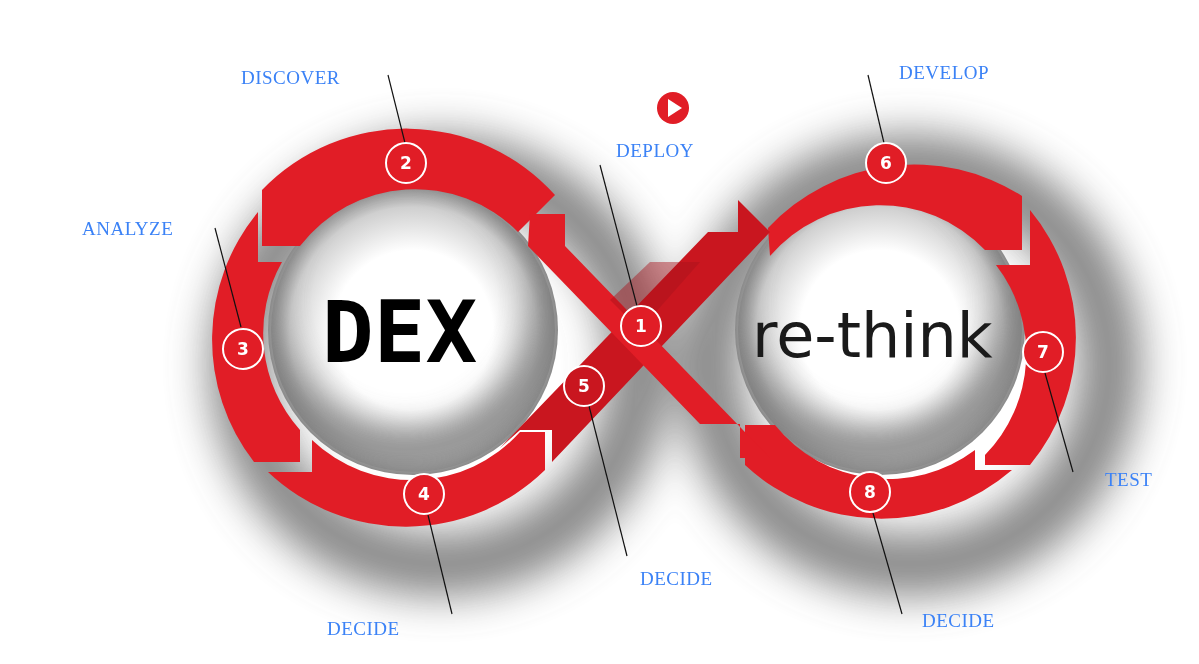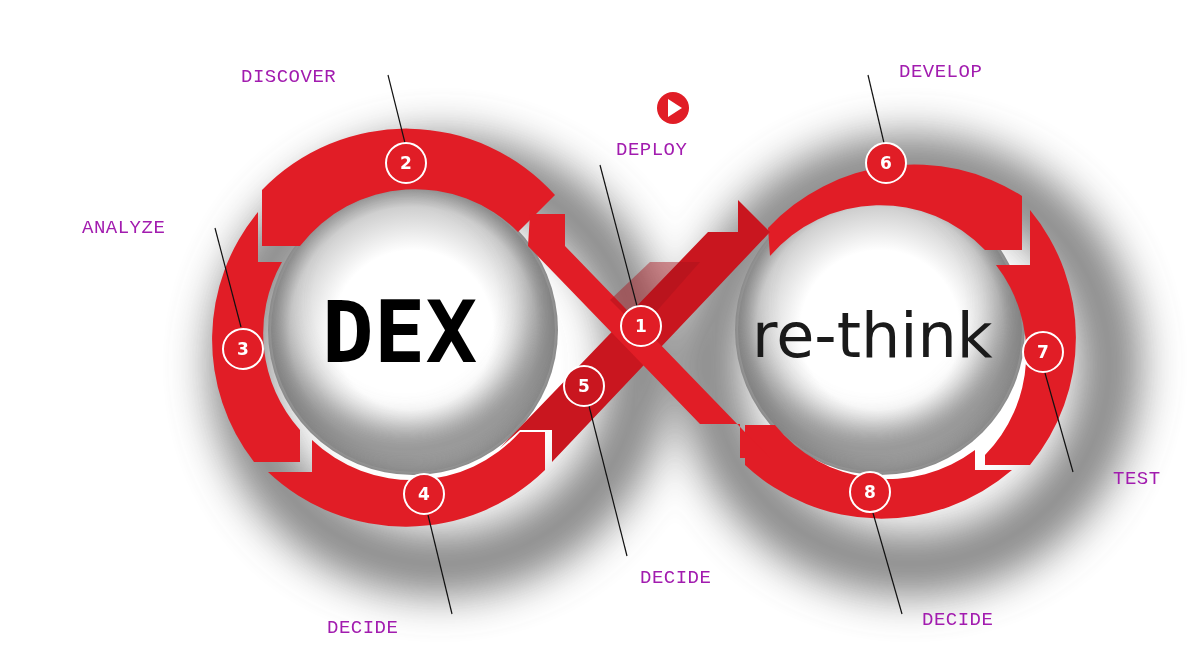--- a/index.html
+++ b/index.html
@@ -1,23 +1,23 @@
 <!DOCTYPE html>
 <html><head>
 <meta charset="utf-8">
 <style>
   html, body { margin: 0; padding: 0; background: #ffffff; }
   body { width: 1199px; height: 664px; overflow: hidden; position: relative; font-family: "DejaVu Sans", sans-serif; }
   #stage { position: absolute; left: 0; top: 0; width: 1199px; height: 664px; }
   .label {
     position: absolute;
-    font-family: Liberation Mono, monospace;
+    font-family: Liberation Serif, serif;
     font-size: 19px;
     letter-spacing: 0.5px;
-    color: #a21caf;
+    color: #3b82f6;
     white-space: nowrap;
     line-height: 1;
   }
   .badge-text {
     font-family: "DejaVu Sans", sans-serif;
     font-size: 17px;
     font-weight: bold;
     fill: #ffffff;
   }
   .dex-text {
@@ -157,15 +157,15 @@
     </g>
   </svg>
 
   
   <div class="label" style="left:616px; top:141px;">DEPLOY</div>
   <div class="label" style="left:241px; top:68px;">DISCOVER</div>
   <div class="label" style="left:82px; top:219px;">ANALYZE</div>
   <div class="label" style="left:327px; top:619px;">DECIDE</div>
   <div class="label" style="left:640px; top:569px;">DECIDE</div>
   <div class="label" style="left:899px; top:63px;">DEVELOP</div>
-  <div class="label" style="left:1105px; top:470px;margin-left:8px;">TEST</div>
+  <div class="label" style="left:1105px; top:470px;">TEST</div>
   <div class="label" style="left:922px; top:611px;">DECIDE</div>
 </div>
 
 </body></html>

